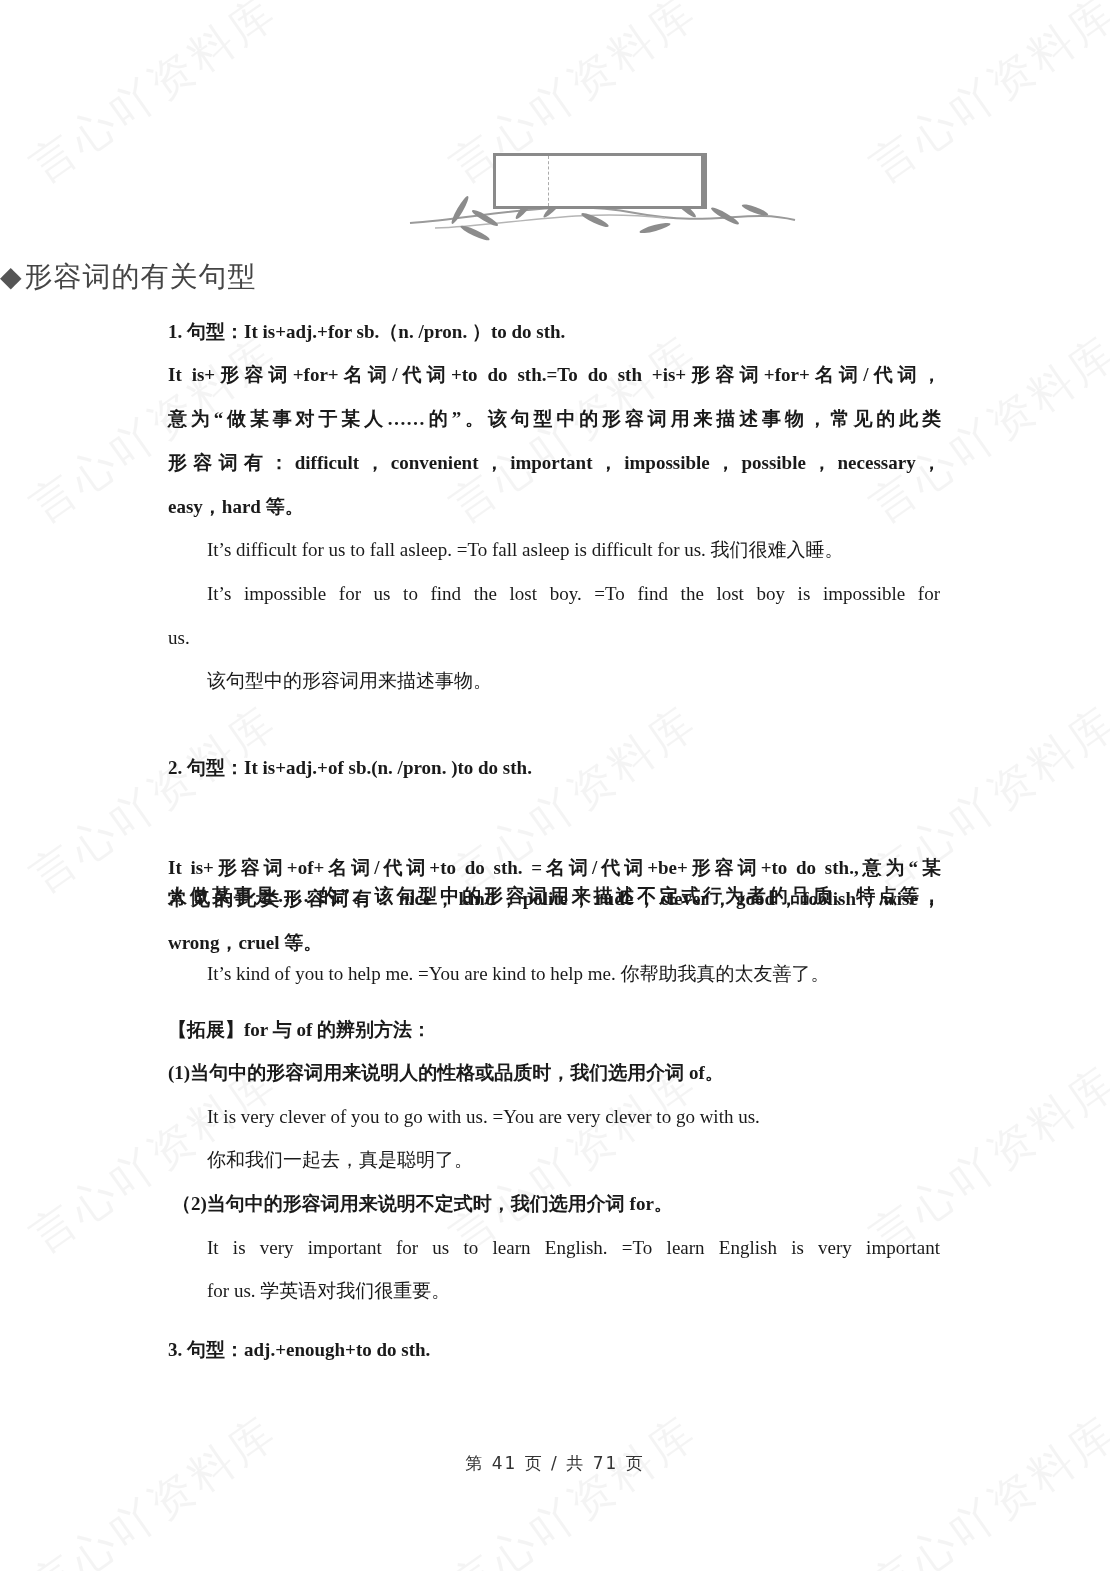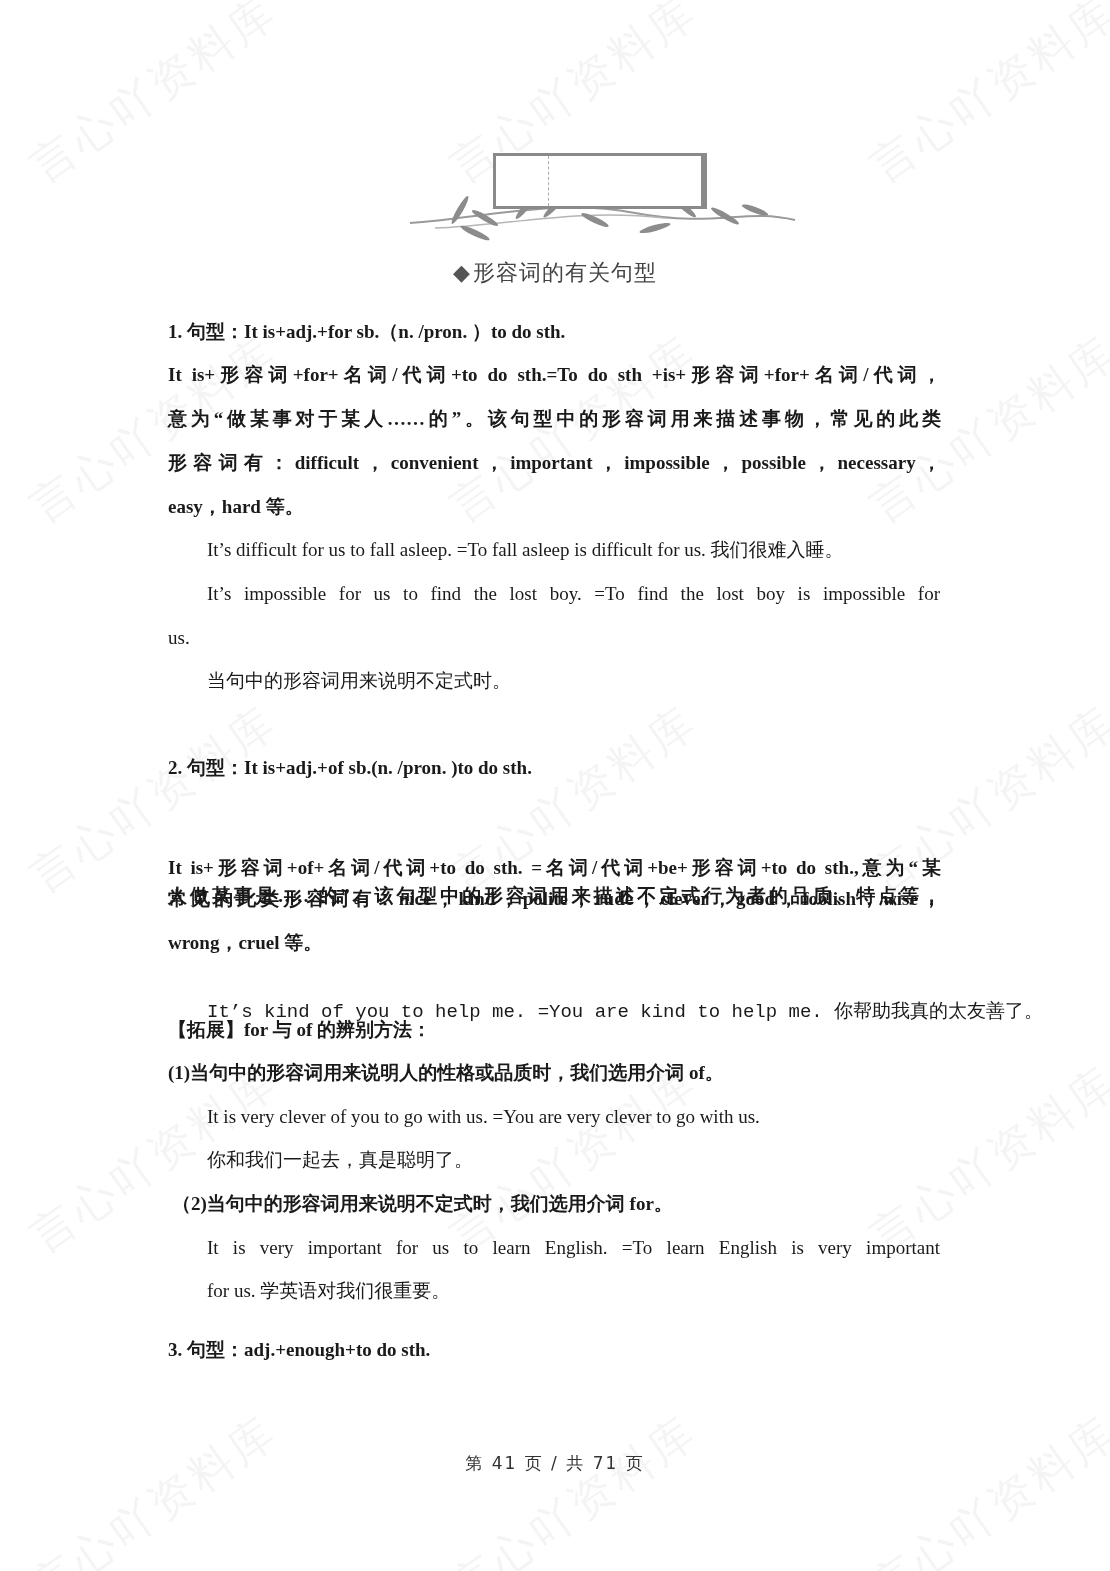--- a/index.html
+++ b/index.html
@@ -18,22 +18,22 @@
     border: 3px solid #8a8a8a; border-right-width: 6px; background: #fff;
   }
   .banner-divider { position: absolute; left: 52px; top: 0; bottom: 0; border-left: 1px dashed #aaa; }
   .banner-text {
     position: absolute; left: 0; right: 0; top: 6px; text-align: left; padding-left: 10px;
     font-family: "DejaVu Serif", serif; font-weight: bold; font-size: 28px; color: #111; white-space: nowrap;
   }
   .banner-text .num { margin-right: 10px; }
   .banner svg { position: absolute; left: 0; top: 30px; }
   .section-title {
-    position: absolute; left: 0; right: 0; top: 258px; text-align: center;
-    font-family: "DejaVu Sans", sans-serif; font-size: 22px; color: #444; letter-spacing: 1px;
+    position: absolute; left: 0; right: 0; top: 258px; text-align: left;
+    font-family: "DejaVu Sans", sans-serif; font-size: 28px; color: #444; letter-spacing: 1px;
   }
   .section-title .diamond { color: #555; margin-right: 2px; }
   .line { position: absolute; left: 168px; white-space: nowrap; font-size: 19px; line-height: 24px; }
   .b { font-weight: bold; text-align: right; }
   .indent { left: 207px; }
   .justify { width: 773px; text-align: justify; text-align-last: justify; white-space: normal; }
   .justify-i { width: 733px; text-align: justify; text-align-last: justify; white-space: normal; }
   .footer {
     position: absolute; left: 0; right: 0; top: 1452px; text-align: center;
     font-family: "DejaVu Sans", sans-serif; font-size: 17px; color: #333; letter-spacing: 2px;
@@ -87,28 +87,28 @@
 </div>
 
 <div class="line b" style="top:320px;">1. 句型：It is+adj.+for sb.（n. /pron. ）to do sth.</div>
 <div class="line b justify" style="top:363px;">It is+形容词+for+名词/代词+to do sth.=To do sth    +is+形容词+for+名词/代词，</div>
 <div class="line b justify" style="top:407px;">意为“做某事对于某人……的”。该句型中的形容词用来描述事物，常见的此类</div>
 <div class="line b justify" style="top:451px;">形容词有：difficult，convenient，important，impossible，possible，necessary，</div>
 <div class="line b" style="top:495px;">easy，hard 等。</div>
 <div class="line indent" style="top:538px;">It’s difficult for us to fall asleep. =To fall asleep is difficult for us.  我们很难入睡。</div>
 <div class="line indent justify-i" style="top:582px;">It’s impossible for us to find the lost boy. =To find the lost boy is impossible for</div>
 <div class="line" style="top:626px;">us.</div>
-<div class="line indent" style="top:669px;">当句中的形容词用来说明不定式时。</div>
+<div class="line indent" style="top:669px;">该句型中的形容词用来描述事物。</div>
 
 <div class="line b" style="top:756px;">2.   句型：It is+adj.+of sb.(n.    /pron. )to do sth.</div>
 <div class="line b justify" style="top:816px;margin-top:40px;">It is+形容词+of+名词/代词+to do sth. =名词/代词+be+形容词+to do sth.,意为“某</div>
 <div class="line b justify" style="top:844px;margin-top:40px;">人做某事是……的”。该句型中的形容词用来描述不定式行为者的品质、特点等，</div>
 <div class="line b justify" style="top:887px;">常见的此类形容词有：nice，kind，polite，rude，clever，good，foolish，wise，</div>
 <div class="line b" style="top:931px;">wrong，cruel 等。</div>
-<div class="line indent" style="top:1000px;font-family:Liberation Mono, monospace;">It’s kind of you to help me. =You are kind to help me.     你帮助我真的太友善了。</div>
+<div class="line indent" style="top:962px;">It’s kind of you to help me. =You are kind to help me.     你帮助我真的太友善了。</div>
 <div class="line b" style="top:1018px;">【拓展】for 与 of 的辨别方法：</div>
 <div class="line b" style="top:1061px;">(1)当句中的形容词用来说明人的性格或品质时，我们选用介词 of。</div>
 <div class="line indent" style="top:1105px;">It is very clever of you to go with us. =You are very clever to go with us.</div>
 <div class="line indent" style="top:1148px;">你和我们一起去，真是聪明了。</div>
 <div class="line b" style="top:1192px;left:172px;">（2)当句中的形容词用来说明不定式时，我们选用介词 for。</div>
 <div class="line indent justify-i" style="top:1236px;">It is very important for us to learn English. =To learn English is very important</div>
 <div class="line indent" style="top:1279px;">for us.   学英语对我们很重要。</div>
 
 <div class="line b" style="top:1338px;">3.   句型：adj.+enough+to do sth.</div>
 

